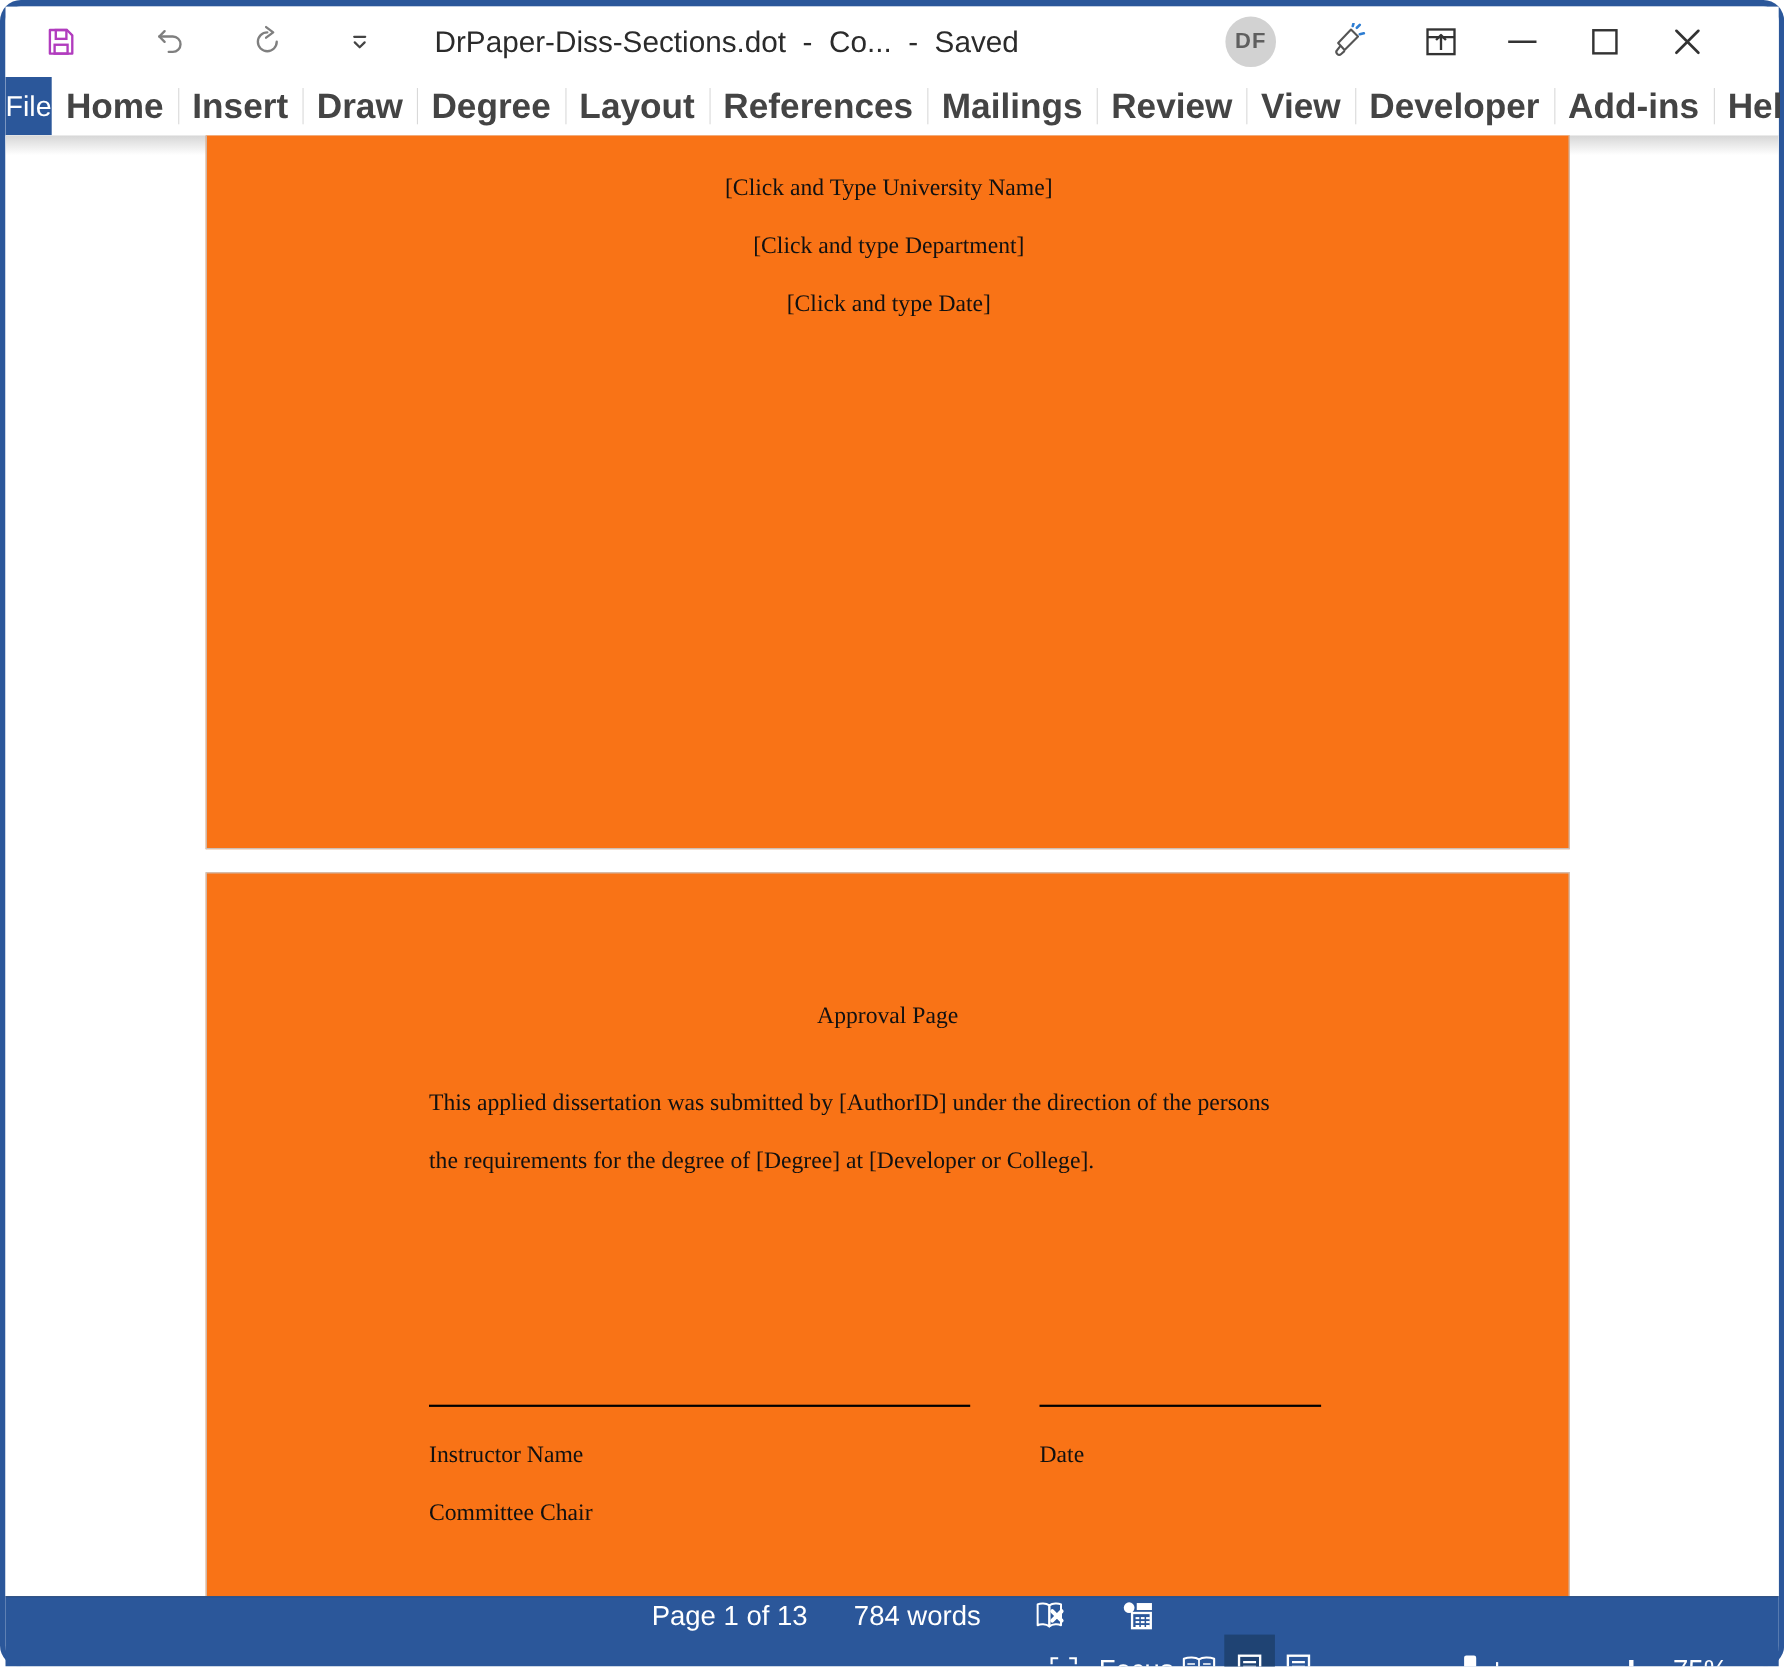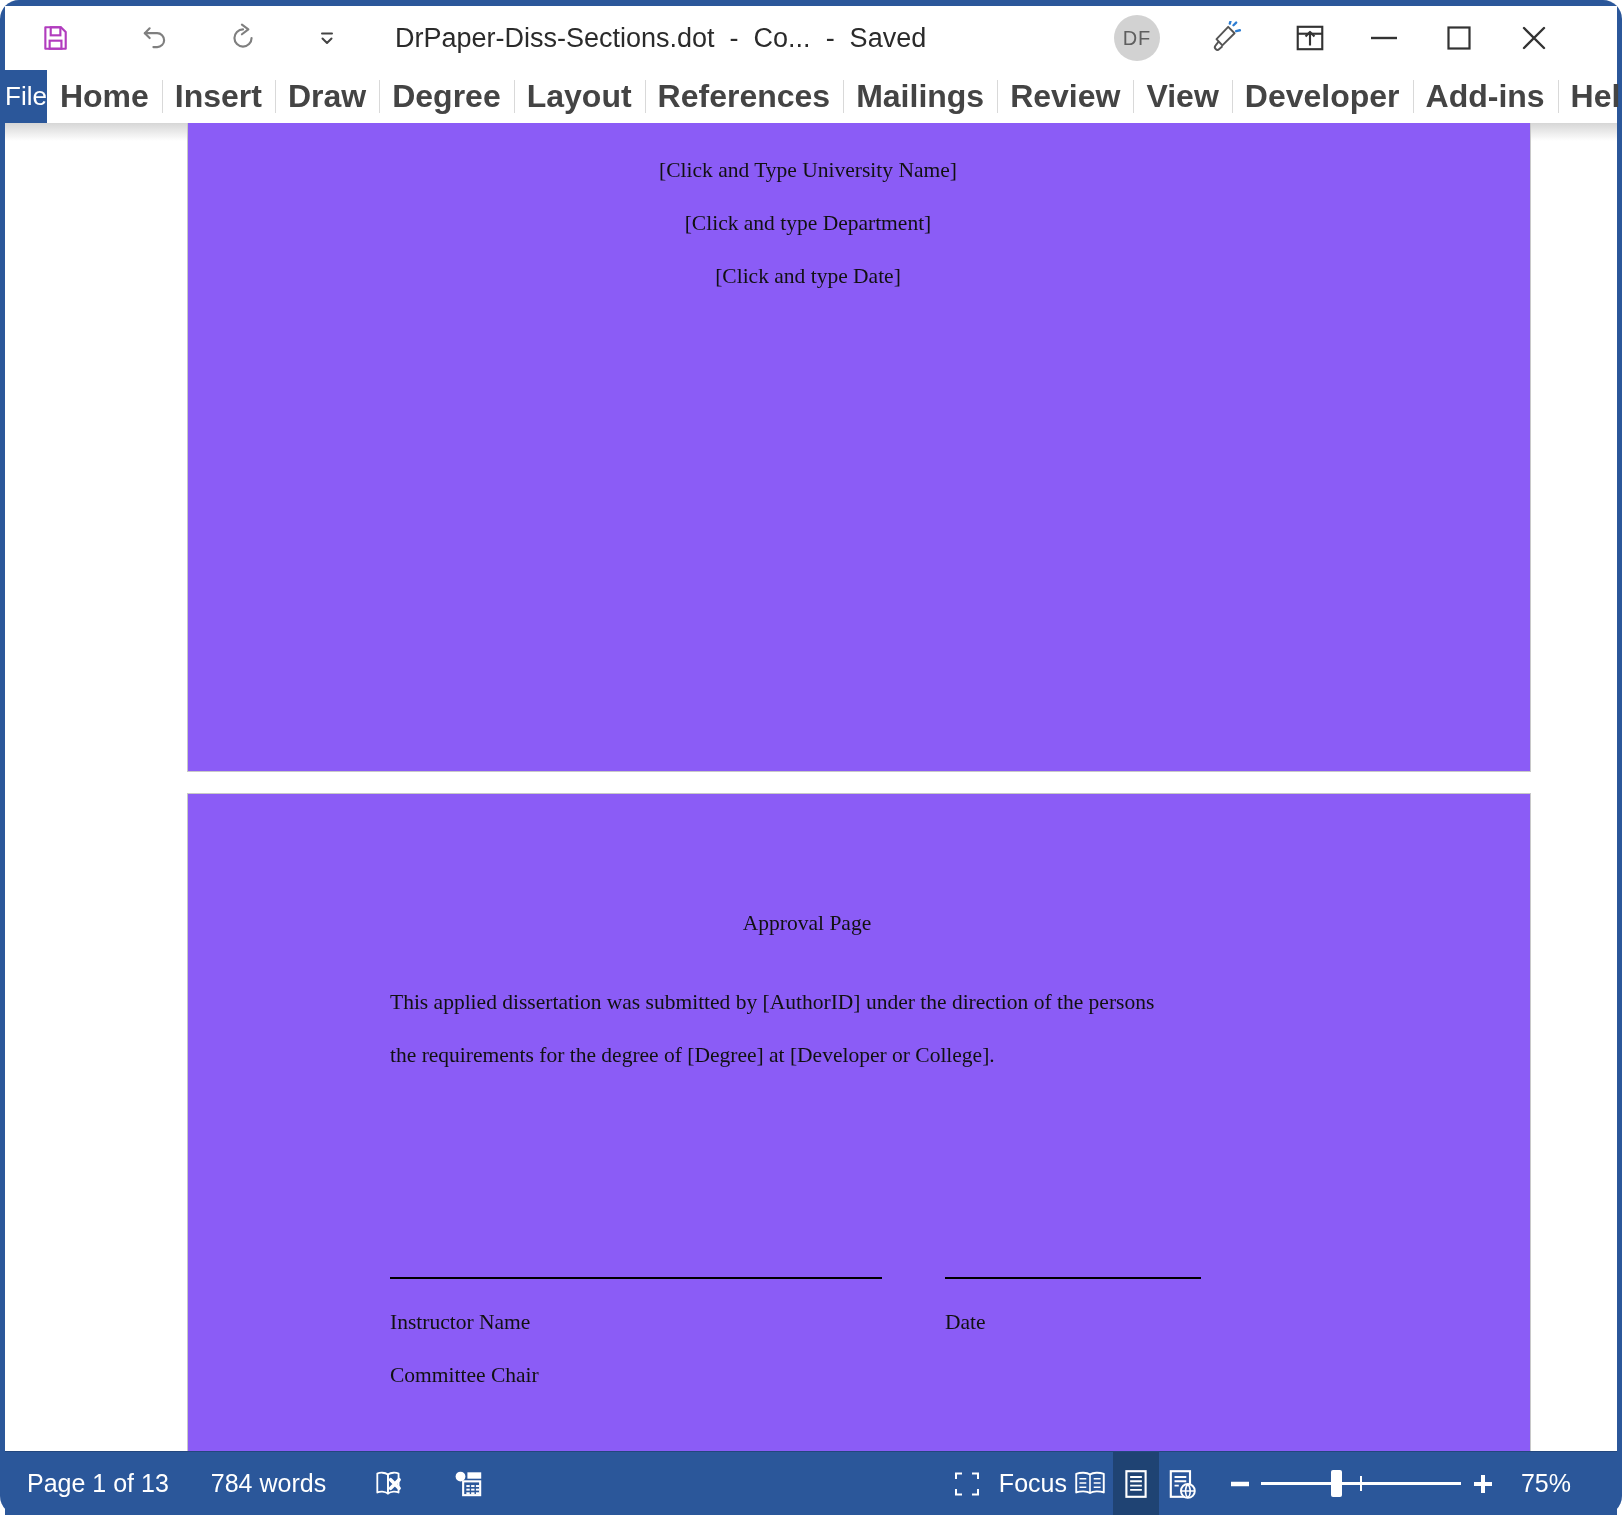--- a/index.html
+++ b/index.html
@@ -19,21 +19,21 @@
 
   
   .titlebar { position:absolute; left:0; right:0; top:0; height:64px; background:#fff; }
   .qat-btn { position:absolute; top:8px; width:48px; height:48px; display:flex; align-items:center; justify-content:center; }
   .win-title {
     position:absolute; left:390px; top:0; height:64px; display:flex; align-items:center;
     font-size:27px; color:#2b2b2b; white-space:pre;
   }
   .avatar {
     position:absolute; left:1109px; top:9px; width:46px; height:46px; border-radius:50%;
-    background:#d2d2d2; color:#5f5f5f; font-size:20px; font-weight:normal;
+    background:#d2d2d2; color:#5f5f5f; font-size:20px; font-weight:bold;
     display:flex; align-items:center; justify-content:center; letter-spacing:1px;
   }
   .tb-icon { position:absolute; top:8px; width:48px; height:48px; display:flex; align-items:center; justify-content:center; }
 
   
   .tabrow {
     position:absolute; left:0; right:0; top:64px; height:53px; background:#fff;
     display:flex; align-items:stretch;
   }
   .tab-file {
@@ -54,33 +54,33 @@
   .ribbon-actions { margin-left:auto; display:flex; align-items:center; gap:19px; padding-right:22px; }
   .pill-btn {
     width:40px; height:40px; border:2px solid #aec5e8; border-radius:7px; background:#fff;
     display:flex; align-items:center; justify-content:center;
   }
 
   
   .doc-area { position:absolute; left:0; right:0; top:117px; bottom:64px; background:#fff; overflow:hidden; }
   .doc-shadow { position:absolute; left:0; right:0; top:0; height:18px;
     background:linear-gradient(#d6d6d6, rgba(214,214,214,0)); }
-  .page { position:absolute; left:182px; width:1344px; background:#8b5cf6; }
+  .page { position:absolute; left:182px; width:1240px; background:#f97316; }
   .page1 { top:0; height:649px; border:1px solid #c8c8c8; border-top:none; }
   .page2 { top:670px; height:700px; border:1px solid #c8c8c8; border-bottom:none; }
   .serif { font-family:"Liberation Serif", serif; color:#111; font-size:21.5px; line-height:53px; }
   .center-block { position:absolute; text-align:center; }
   .nowrap { white-space:nowrap; }
   .sig-line { position:absolute; border-top:2px solid #000; }
 
   
   .statusbar {
     position:absolute; left:0; right:0; bottom:0; height:64px; background:#2b579a;
     border-top:1px solid rgba(0,0,0,0.18);
-    display:flex; align-items:center; color:#fff; font-size:25px;
+    display:flex; align-items:center; color:#fff; font-size:25px;flex-direction:column;
   }
   .sb-item { display:flex; align-items:center; }
   .sb-left { display:flex; align-items:center; padding-left:22px; }
   .sb-right { margin-left:auto; display:flex; align-items:center; padding-right:46px; }
   .view-tile { width:46px; height:64px; display:flex; align-items:center; justify-content:center; }
   .view-tile.active { background:#1f4373; }
   .zoom-track { position:relative; width:200px; height:3px; background:#fff; margin:0 12px; }
   .zoom-handle { position:absolute; left:70px; top:-12px; width:11px; height:27px; background:#fff; border-radius:2px; }
   .zoom-tick { position:absolute; left:99px; top:-6px; width:2px; height:15px; background:#fff; }
 </style>

